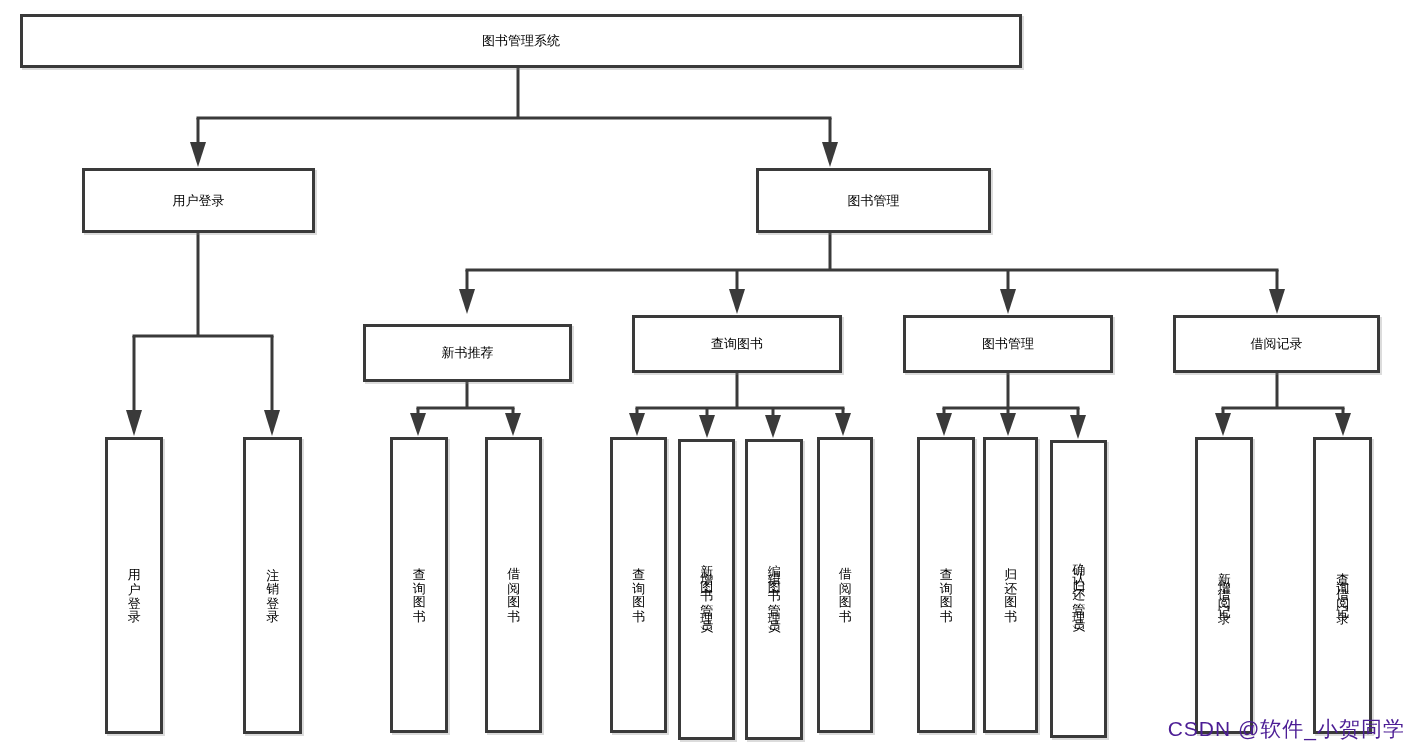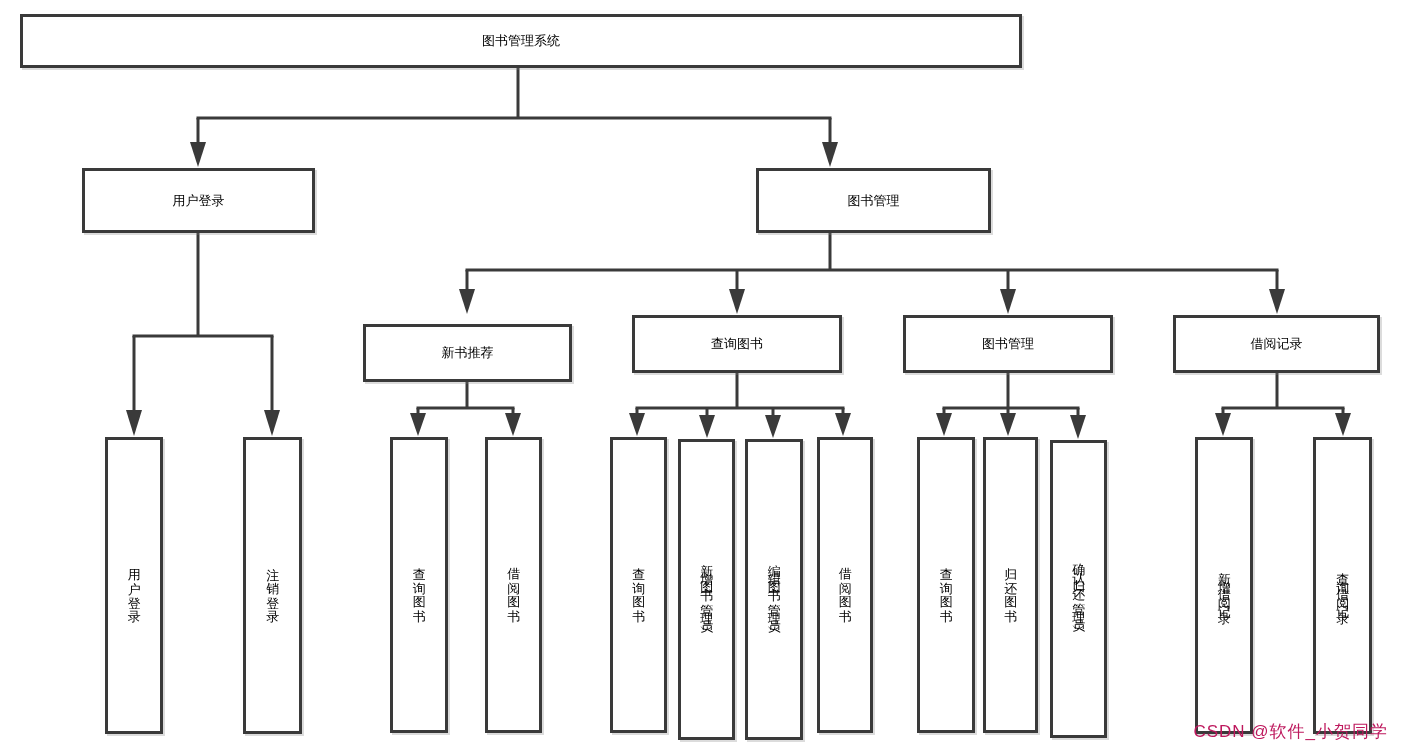--- a/index.html
+++ b/index.html
@@ -16,22 +16,22 @@
     color:#000000; display:flex; align-items:center; justify-content:center;
     font-size:13px; line-height:1.2;
     box-shadow:2px 2px 0 rgba(130,130,130,0.28);
   }
   .vnode {
     writing-mode:vertical-rl; text-orientation:mixed;
     letter-spacing:14px; text-align:center;
   }
   .vnode.tight { letter-spacing:8px; }
   .watermark {
-    position:absolute; right:17px; bottom:4px; z-index:10;
-    font-size:17px; color:#be185d; letter-spacing:1px; white-space:nowrap;
+    position:absolute; right:0; bottom:4px; z-index:10;
+    font-size:21px; color:#4c1d95; letter-spacing:1px; white-space:nowrap;
   }
 </style>
 </head>
 <body>
 
 <div class="canvas">
 
   <svg class="connector-layer" width="1405" height="747" viewBox="0 0 1405 747" xmlns="http://www.w3.org/2000/svg">
     <g>
       <line x1="518" y1="68" x2="518" y2="118"></line>

